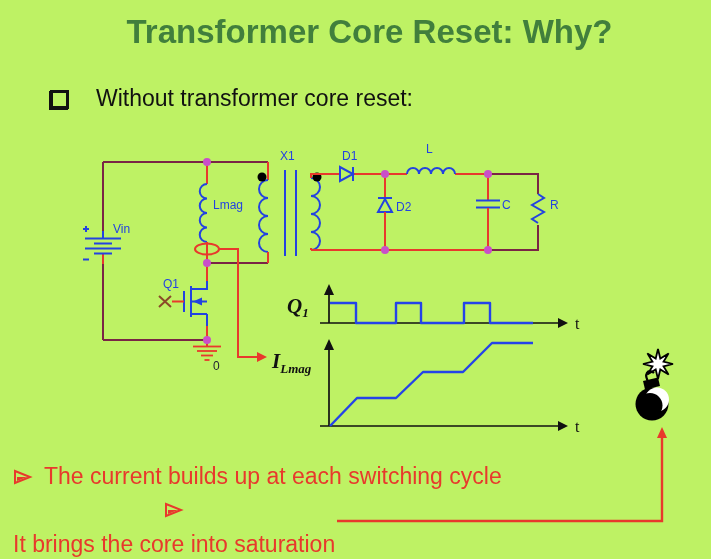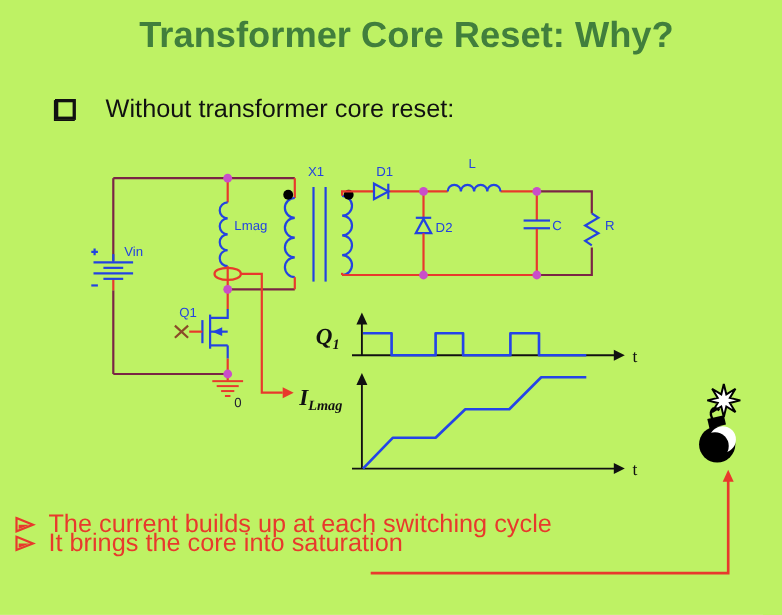--- a/index.html
+++ b/index.html
@@ -18,21 +18,21 @@
   .sq{
     display:inline-block;width:13px;height:13px;border:3px solid #111;
     box-shadow:-1px 1px 0 #111;margin-top:1px;
   }
   .gfx{position:absolute;left:0;top:0;}
   .footer-line{
     position:absolute;left:13px;display:flex;align-items:center;gap:11px;
     color:#e8392c;font-size:23px;white-space:nowrap;
   }
   .f1{top:463px;}
-  .f2{top:480px;}
+  .f2{top:500px;flex-direction:column;}
   
   .w-maroon{stroke:#7a2545;stroke-width:2;fill:none;}
   .w-red{stroke:#e8392c;stroke-width:2;fill:none;}
   .w-red-thin{stroke:#e8392c;stroke-width:1.8;fill:none;}
   .w-blue{stroke:#2343e0;stroke-width:2;fill:none;}
   .w-brown{stroke:#8a4a28;stroke-width:2;fill:none;}
   .axis{stroke:#111;stroke-width:1.7;fill:none;}
   .ah{fill:#111;stroke:none;}
   .wave{stroke:#2444e8;stroke-width:2.4;fill:none;stroke-linejoin:round;}
   .conn{stroke:#e8392c;stroke-width:2.4;fill:none;}

